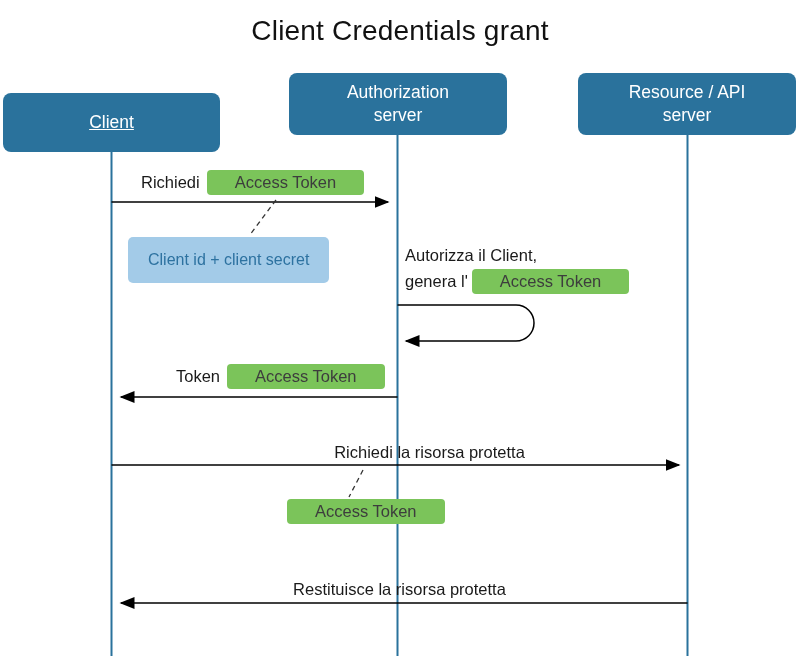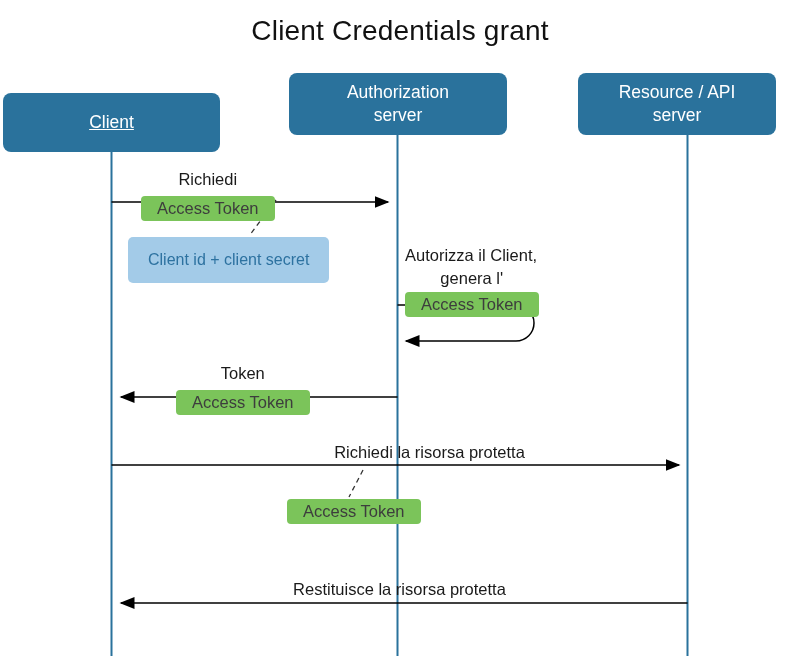--- a/index.html
+++ b/index.html
@@ -16,25 +16,25 @@
     position:absolute; background:var(--actor-fill,#2a729c); color:#ffffff;
     border-radius:8px; display:flex; align-items:center; justify-content:center;
     text-align:center; font-size:17.5px; line-height:1.32; white-space:pre-line;
   }
   .svg-layer { position:absolute; left:0; top:0; }
   .lifeline { stroke:var(--lifeline,#2a729c); stroke-width:2; }
   .arrow    { stroke:#000000; stroke-width:1.5; fill:none; }
   .dashed   { stroke:#333333; stroke-width:1.3; stroke-dasharray:5,4; fill:none; }
   .row {
     position:absolute; display:flex; align-items:center; gap:7px;
-    font-size:16.5px; color:#1a1a1a; white-space:nowrap;flex-direction:column;
+    font-size:16.5px; color:#1a1a1a; white-space:nowrap;
   }
   .token {
     background:var(--token-fill,#7bc45a); color:var(--token-text,#3d3d3d);
-    padding:3px 16px; border-radius:4px; font-size:16.5px; white-space:nowrap;
+    padding:3px 28px; border-radius:4px; font-size:16.5px; white-space:nowrap;
   }
   .token-abs { position:absolute; }
   .note {
     position:absolute; background:var(--note-fill,#a3cbe8); color:var(--note-text,#2d72a0);
     padding:14px 20px; border-radius:5px; font-size:16px; white-space:nowrap;
   }
   .msg-label {
     position:absolute; font-size:16.5px; color:#1a1a1a; white-space:nowrap;
   }
   .centered { text-align:center; }
@@ -65,21 +65,21 @@
     <line class="arrow" x1="687.5" y1="603" x2="121" y2="603" marker-end="url(#arrowhead)"></line>
   </svg>
 
   <div class="actor" style="left:3px; top:93px; width:217px; height:59px;text-decoration:underline;">
     <span>Client</span>
   </div>
   <div class="actor" style="left:289px; top:73px; width:218px; height:62px;justify-content:center;">
     <span>Authorization
 server</span>
   </div>
-  <div class="actor" style="left:578px; top:73px; width:198px; height:62px;">
+  <div class="actor" style="left:578px; top:73px; width:218px; height:62px;">
     <span>Resource / API
 server</span>
   </div>
 
   <div class="row" style="left:141px; top:170px;">
     <span>Richiedi</span>
     <span class="token">Access Token</span>
   </div>
 
   <div class="note" style="left:128px; top:237px;">Client id + client secret</div>

